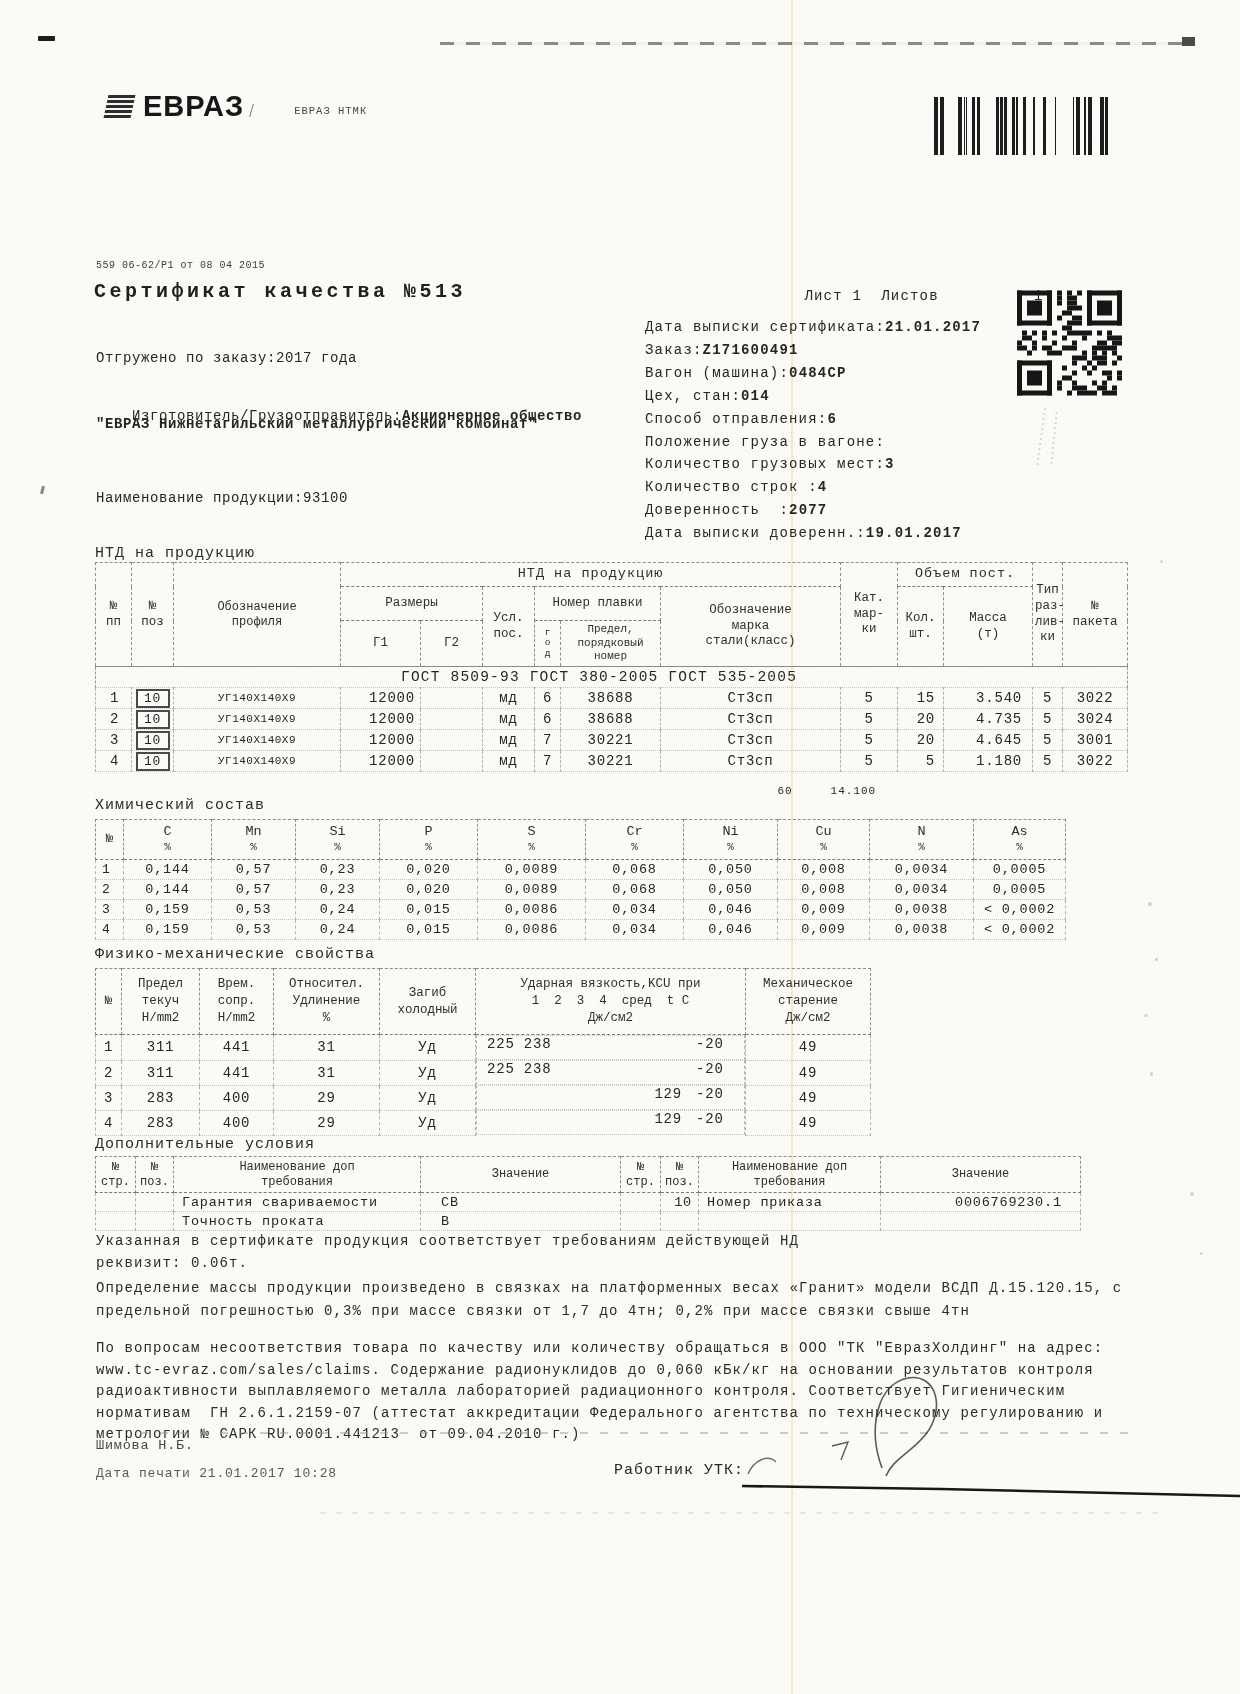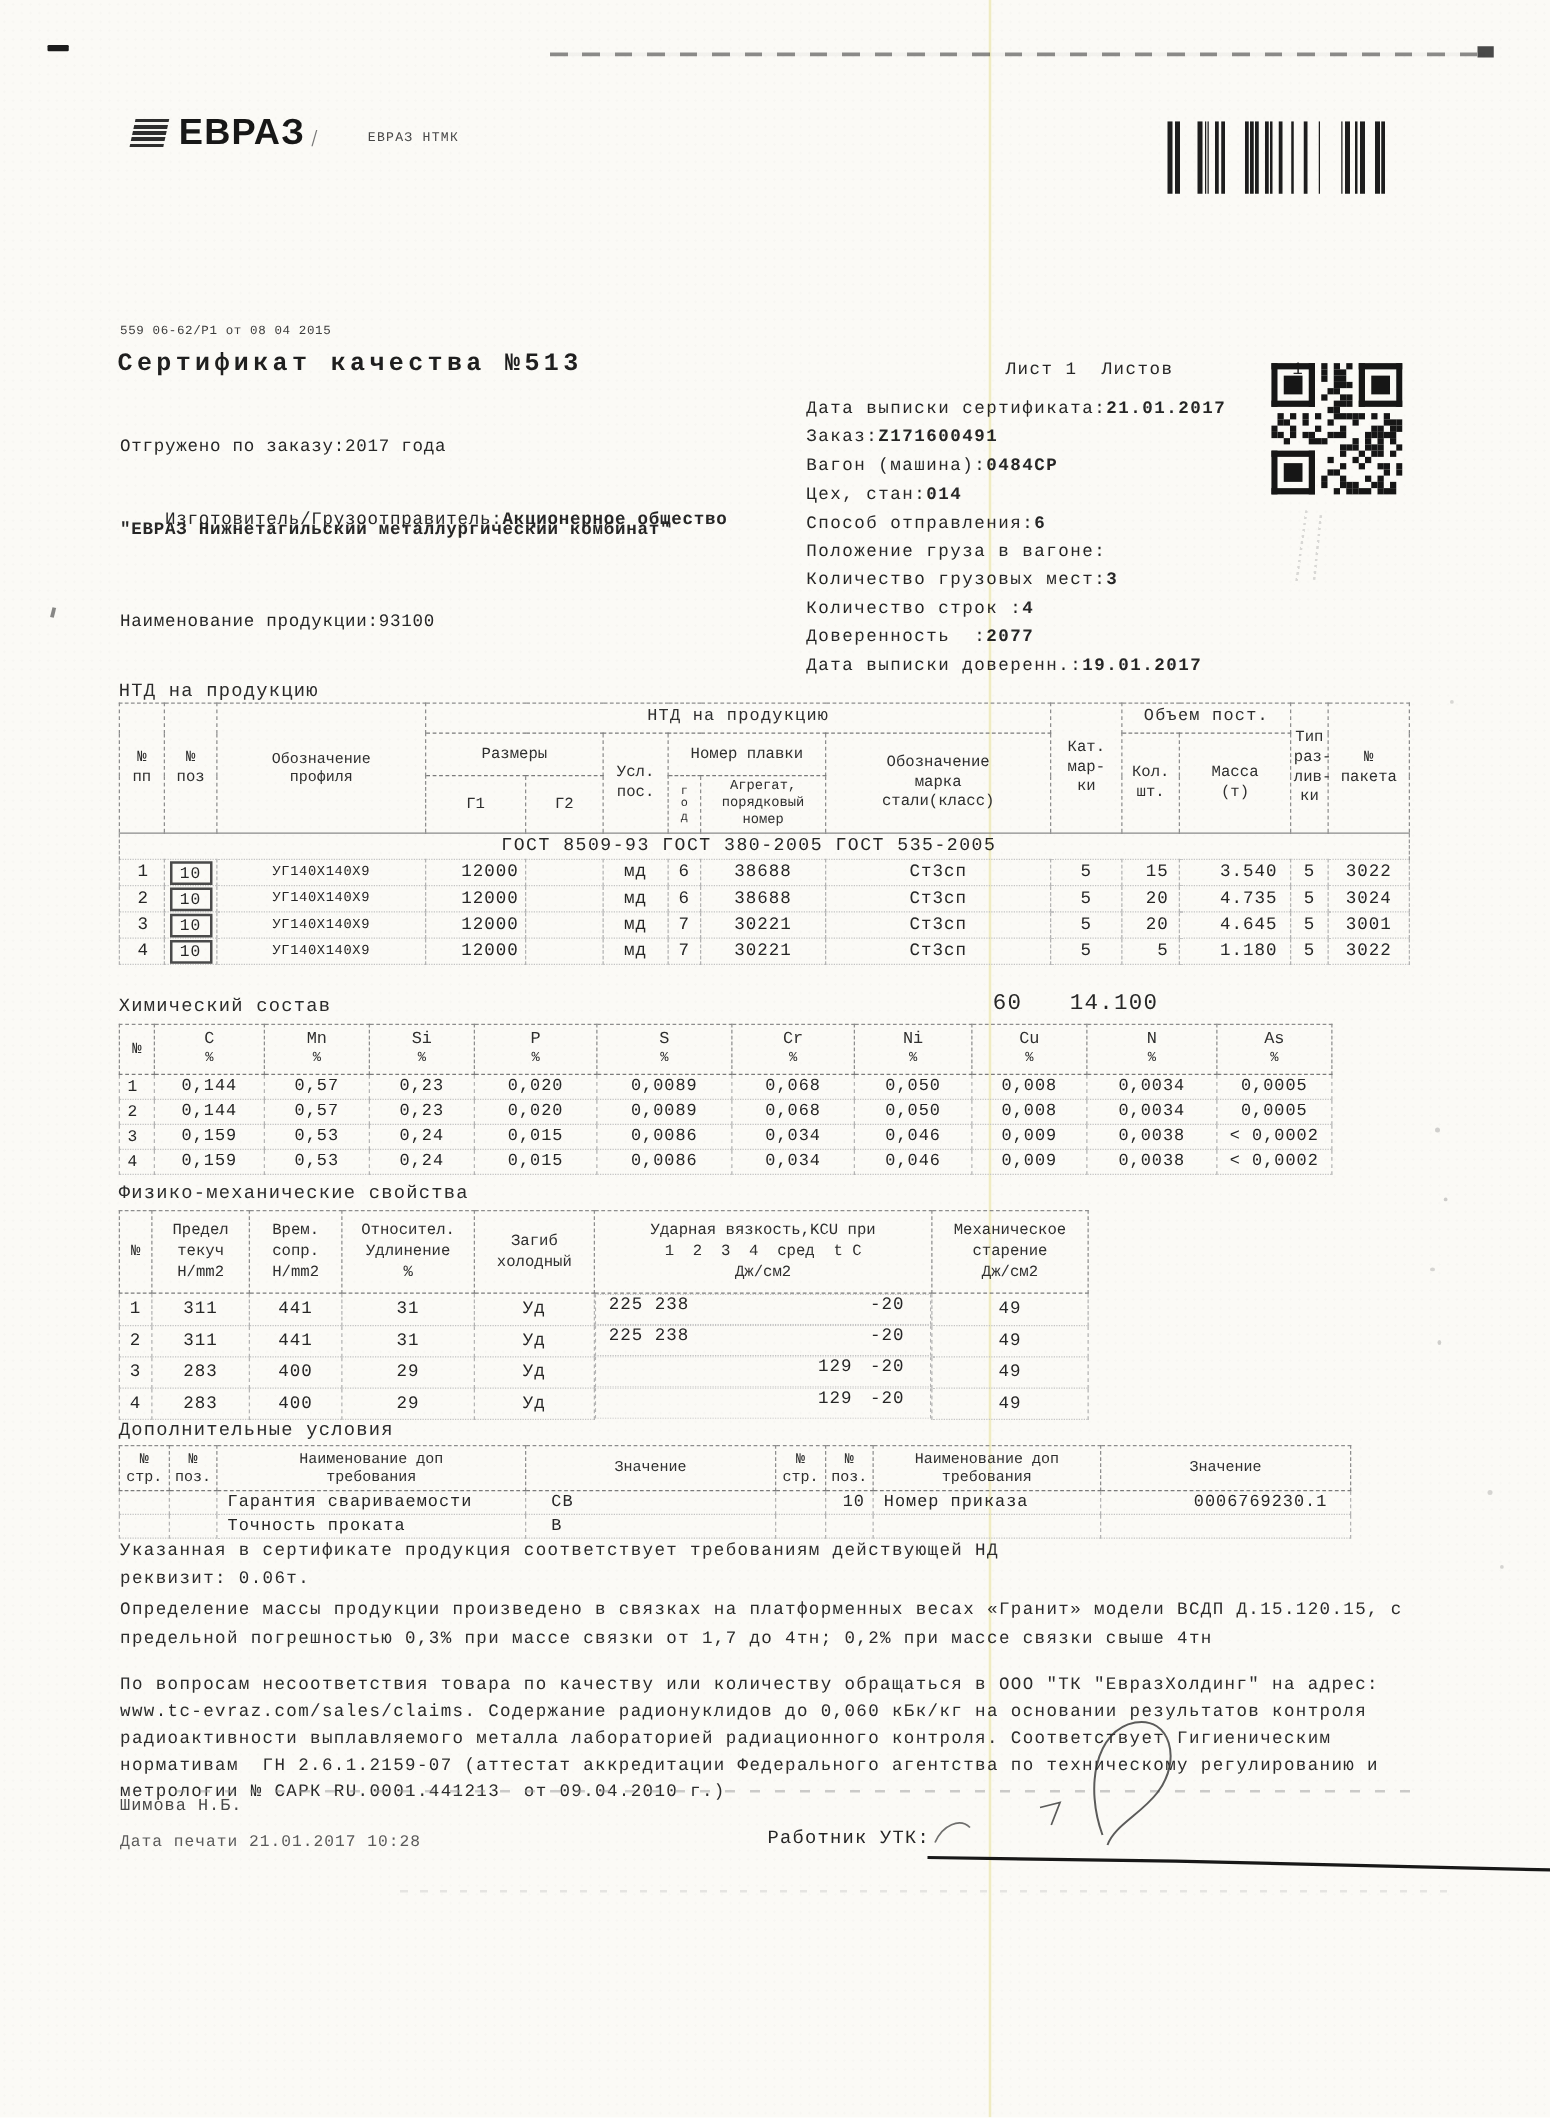--- a/index.html
+++ b/index.html
@@ -61,21 +61,21 @@
   #t-ntd .agg{font-size:11px;}
   #t-ntd .prof-h{font-size:12px;}
   #t-ntd td.c-n{text-align:left;padding-left:14px;}
   #t-ntd td.c-profile{font-size:11px;letter-spacing:.5px;}
   #t-ntd td.c-g1{text-align:left;padding-left:28px;}
   #t-ntd td.c-qty{text-align:right;padding-right:8px;}
   #t-ntd td.c-mass{text-align:right;padding-right:10px;}
   .posbox{display:inline-block;min-width:30px;border:2px solid #4a4a4a;text-align:center;line-height:15px;font-size:13px;}
   tr.gost-row td{border-left:1px dashed #999;border-right:1px dashed #999;border-top:1px solid #8a8a8a;
                  text-align:left;padding-left:305px;font-size:14.5px;letter-spacing:1.2px;height:20px;white-space:pre;}
-  .t1-totals{position:absolute;left:95px;top:773px;font-size:18px;letter-spacing:1px;white-space:pre;}
+  .t1-totals{position:absolute;left:95px;top:773px;font-size:11px;letter-spacing:1px;white-space:pre;}
   .t1-totals .tq{margin-left:652px;} .t1-totals .tm{margin-left:38px;}
 
   
   #t-chem{left:95px;top:819px;width:970px;}
   #t-chem thead tr{height:40px;} #t-chem tbody tr{height:20px;}
   #t-chem td{font-size:13.5px;}
   #t-chem td.c2-n{text-align:left;padding-left:6px;font-size:13px;}
   #t-chem .el{font-size:13.5px;} #t-chem .unit{font-size:11px;}
 
   
@@ -373,21 +373,21 @@
 шт.</th>
         <th rowspan="2">Масса
 (т)</th>
       </tr>
       <tr>
         <th>Г1</th>
         <th>Г2</th>
         <th class="god">г
 о
 д</th>
-        <th class="agg">Агрегат,
+        <th class="agg">Предел,
 порядковый
 номер</th>
       </tr>
     </thead>
     <tbody>
       <tr class="gost-row">
         <td colspan="14">ГОСТ 8509-93 ГОСТ 380-2005 ГОСТ 535-2005</td>
       </tr>
     <tr>
           <td class="c-n">1</td>

